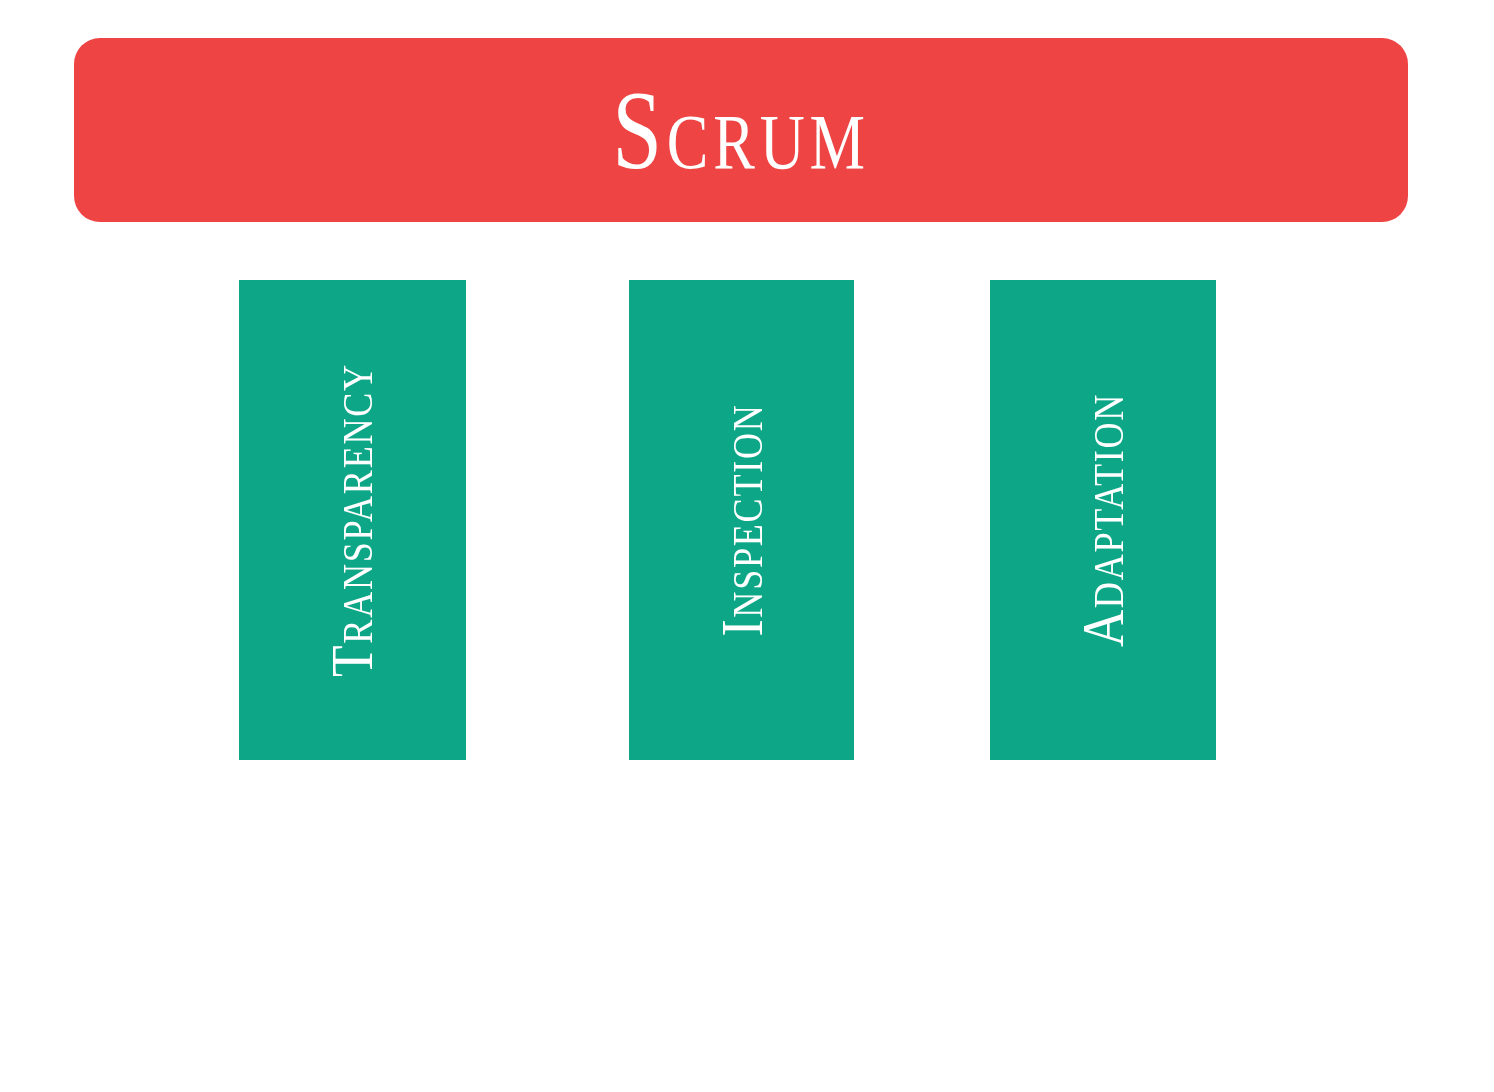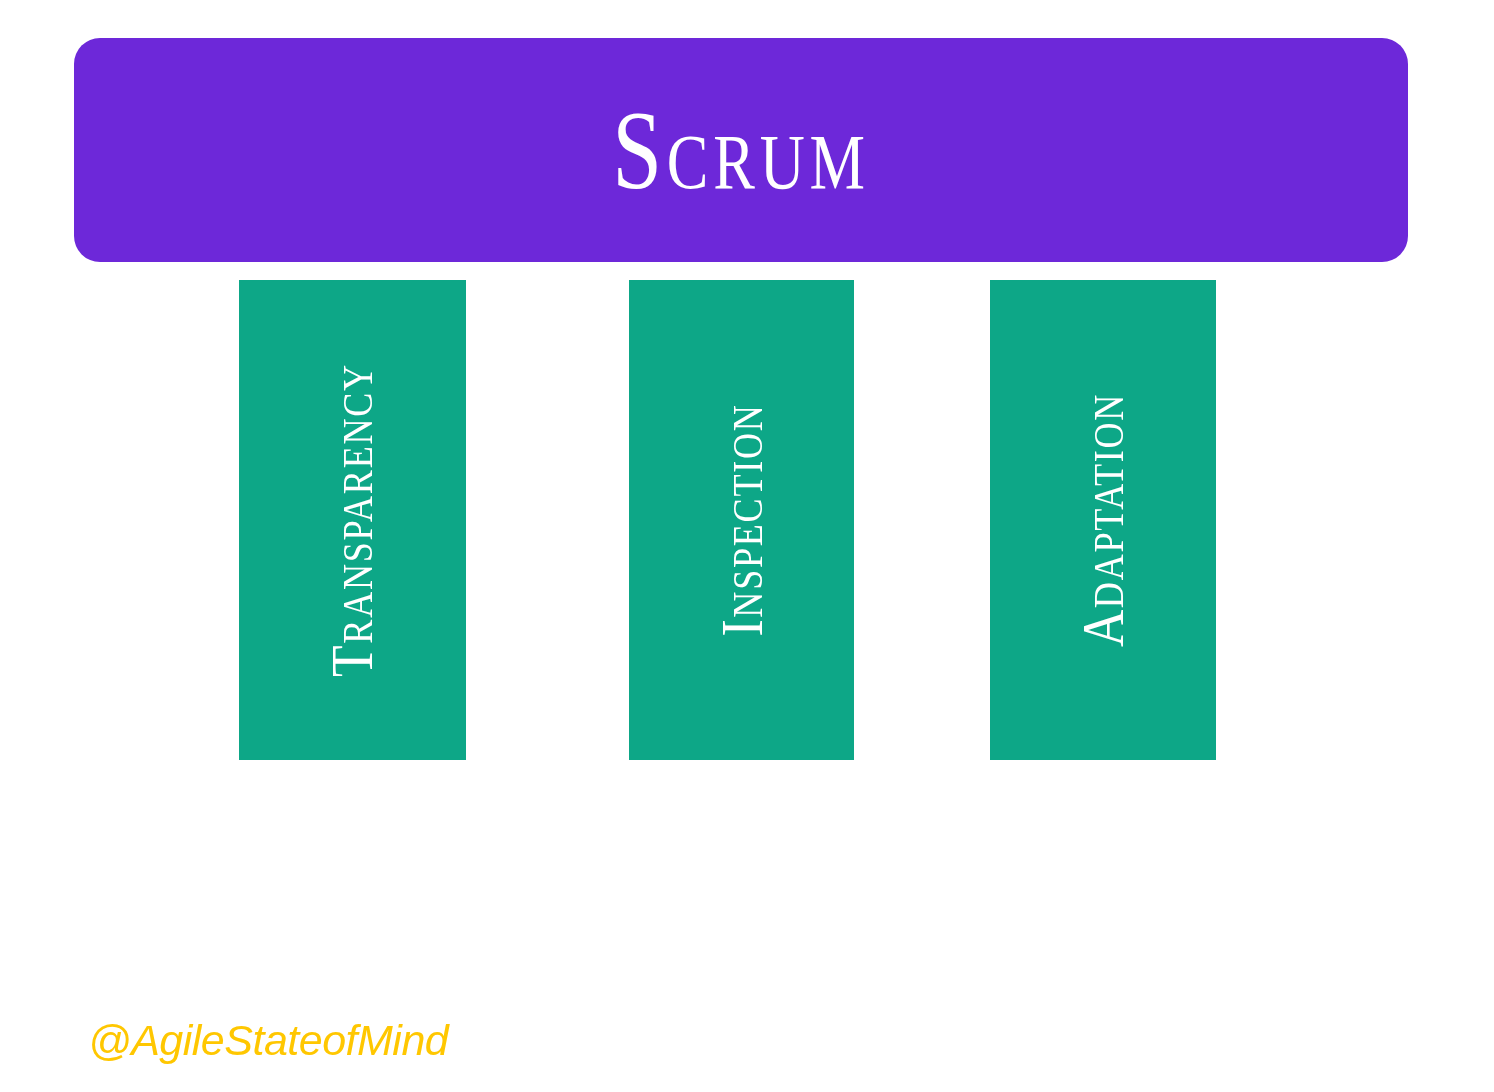--- a/index.html
+++ b/index.html
@@ -27,22 +27,22 @@
     display: flex;
     align-items: center;
     justify-content: center;
     box-sizing: border-box;
   }
 
   #top-banner {
     left: 74px;
     top: 38px;
     width: 1334px;
-    height: 224px;
-    background: #6d28d9;
+    height: 184px;
+    background: #ef4444;
     border-radius: 26px;
   }
 
   #bottom-banner {
     left: 74px;
     top: 820px;
     width: 1334px;
     height: 180px;
     background: #4149b0;
     border-radius: 26px;
@@ -130,15 +130,14 @@
 
   <div class="pillar" id="pillar-inspection">
     <span class="pillar-label">Inspection</span>
   </div>
 
   <div class="pillar" id="pillar-adaptation">
     <span class="pillar-label">Adaptation</span>
   </div>
 
 
-  <div id="watermark">@AgileStateofMind</div>
 
 </div>
 
 </body></html>

